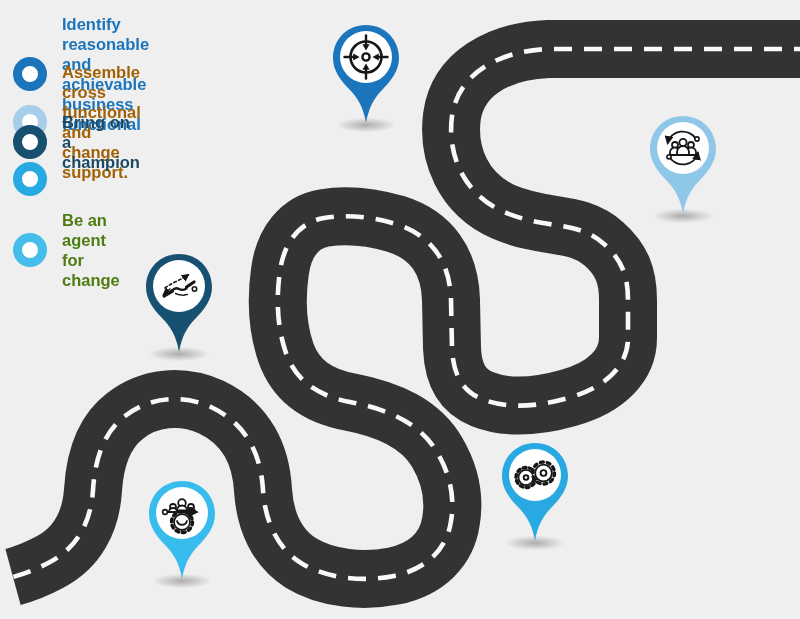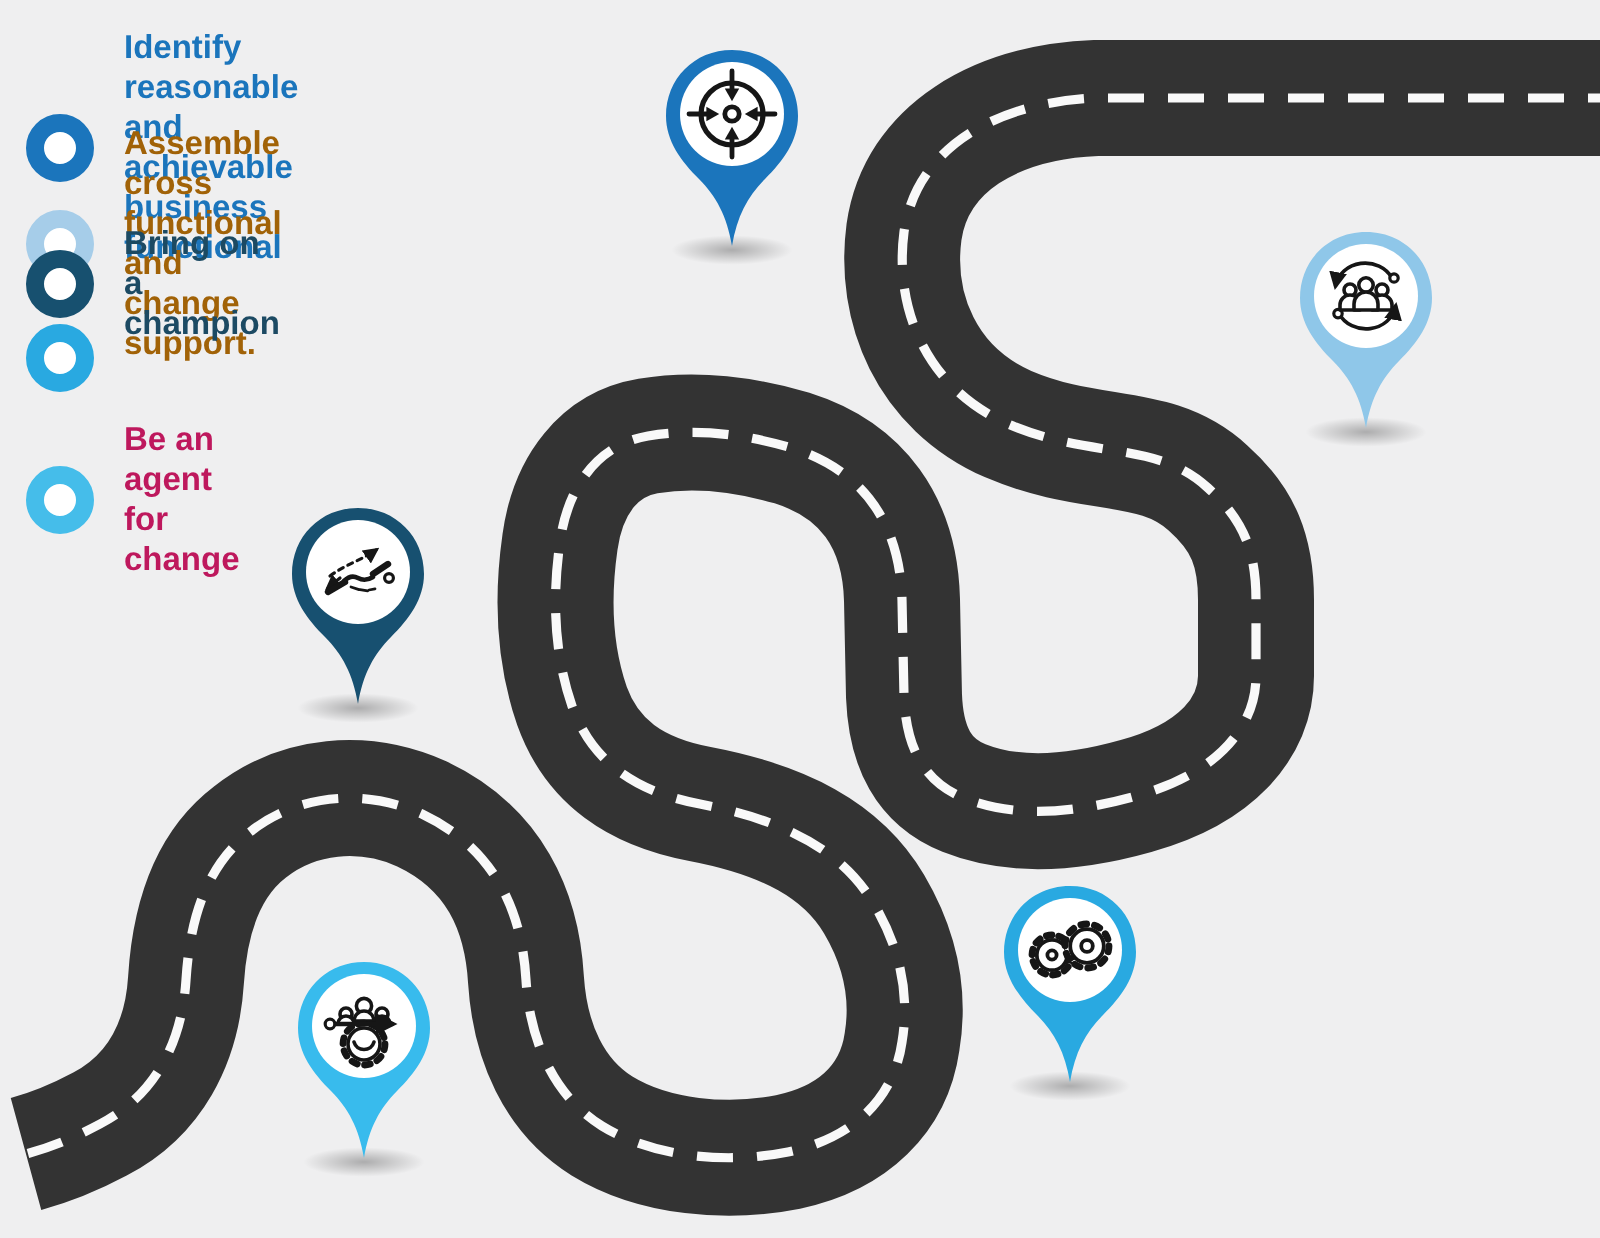--- a/index.html
+++ b/index.html
@@ -79,21 +79,21 @@
       <span class="legend-text" style="color: rgb(28, 74, 99);">
         <span>Bring on a champion</span>
           <span></span>
       </span>
     </div>
     <div class="legend-item" style="top:162px">
       <span class="ring" style="border-color: rgb(41, 169, 225);"></span>
     </div>
     <div class="legend-item" style="top:210px">
       <span class="ring" style="border-color: rgb(69, 189, 234);"></span>
-      <span class="legend-text" style="color: #be185d;">
+      <span class="legend-text" style="color: #4d7c0f;">
         <span>Be an agent for change</span>
           <span></span>
       </span>
     </div>
   </div>
 
   <div class="pin-shadow" style="left:333px;top:117px"></div>
   <div class="pin-shadow" style="left:650px;top:208px"></div>
   <div class="pin-shadow" style="left:146px;top:346px"></div>
   <div class="pin-shadow" style="left:502px;top:535px"></div>

